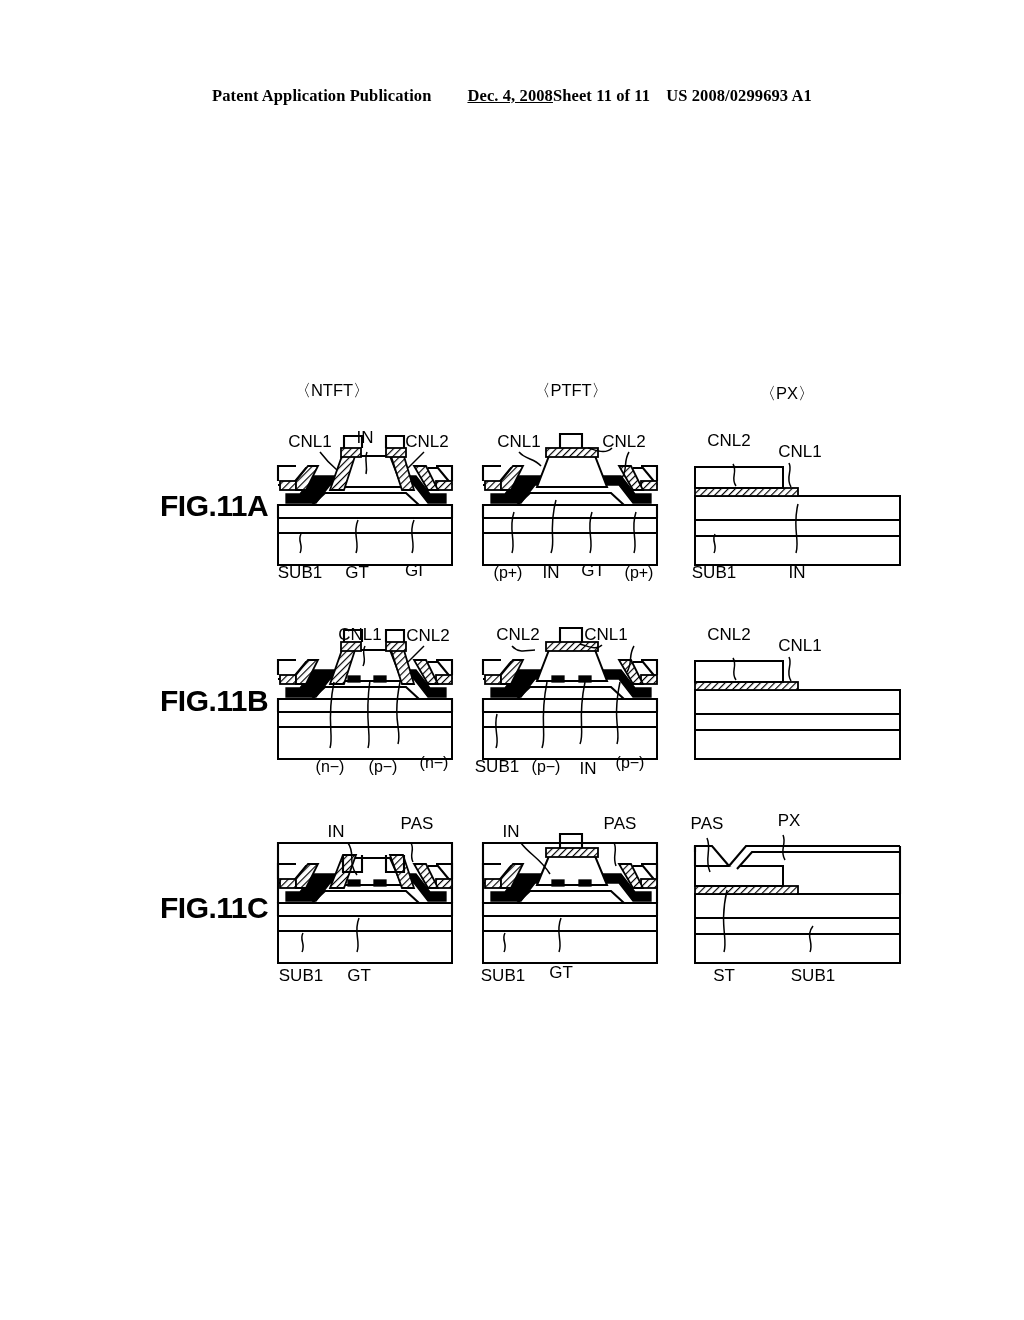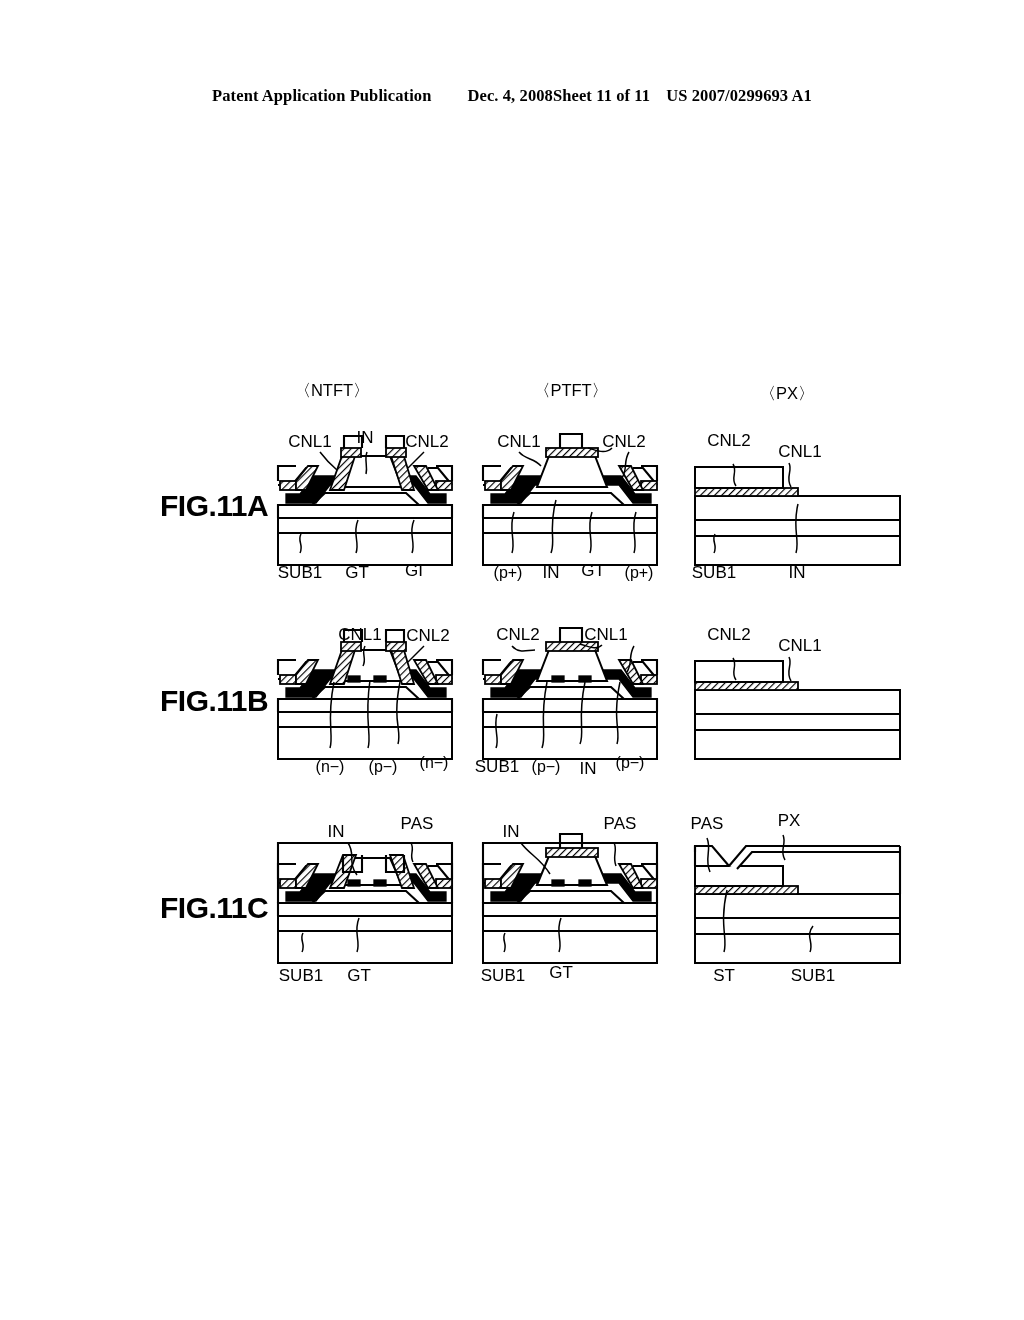--- a/index.html
+++ b/index.html
@@ -12,21 +12,21 @@
   
   .hdr{
     position:absolute;left:0;top:86px;width:1024px;
     font-family:"Liberation Serif", serif;
     font-weight:bold;font-size:16.5px;letter-spacing:.1px;
     display:flex;justify-content:center;align-items:baseline;
     white-space:nowrap;
   }
   .hdr span{display:inline-block;}
   .hdr .g1{margin-right:36px;}
-  .hdr .g2{}
+  .hdr .g2{text-decoration:underline;}
   .hdr .g3{margin-right:16px;}
 
   
   .figwrap{position:absolute;left:0;top:0;width:1024px;height:1320px;border-radius:9px;}
   svg{display:block;}
   text{font-family:"Liberation Sans", sans-serif;fill:#000;}
   .lbl{font-size:17px;}
   .lblsm{font-size:16px;}
   .colhdr{font-size:16.5px;}
   .figlabel{font-size:30px;font-weight:bold;letter-spacing:-0.5px;}
@@ -40,21 +40,21 @@
 </style>
 </head>
 <body>
 
 <div class="sheet">
 
   <div class="hdr">
     <span class="g1">Patent Application Publication</span>
     <span class="g2">Dec. 4, 2008</span>
     <span class="g3">Sheet 11 of 11</span>
-    <span>US 2007/0299693 A1</span>
+    <span>US 2008/0299693 A1</span>
   </div>
 
   <div class="figwrap">
   <svg width="1024" height="1320" viewBox="0 0 1024 1320">
     <defs>
       <pattern id="hatch" patternUnits="userSpaceOnUse" width="5" height="5" patternTransform="rotate(45)">
         <rect width="5" height="5" fill="#fff"></rect>
         <line x1="0" y1="0" x2="0" y2="5" stroke="#000" stroke-width="2.3"></line>
       </pattern>
       <pattern id="hatchv" patternUnits="userSpaceOnUse" width="4.2" height="4.2" patternTransform="rotate(60)">

